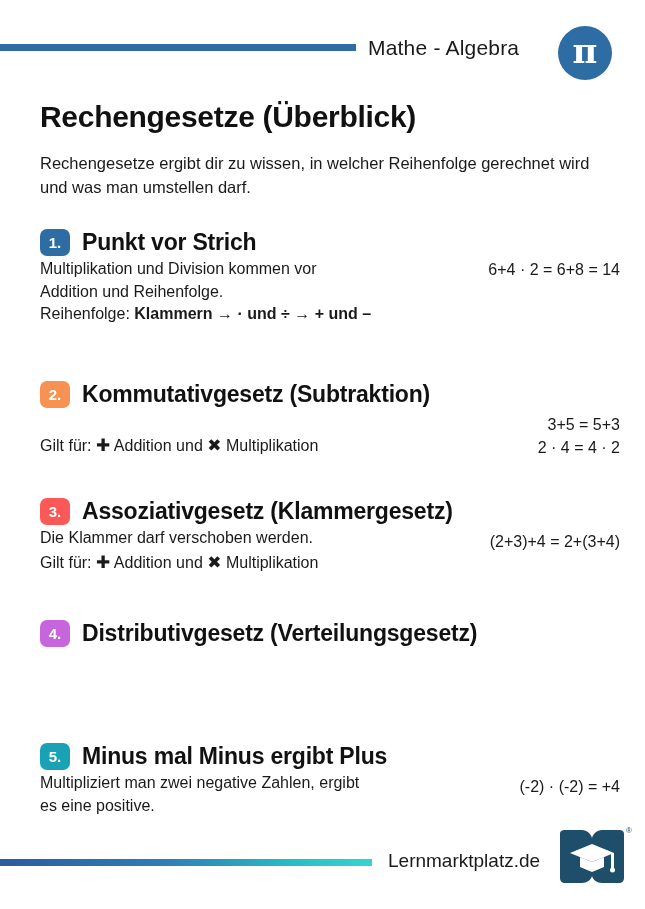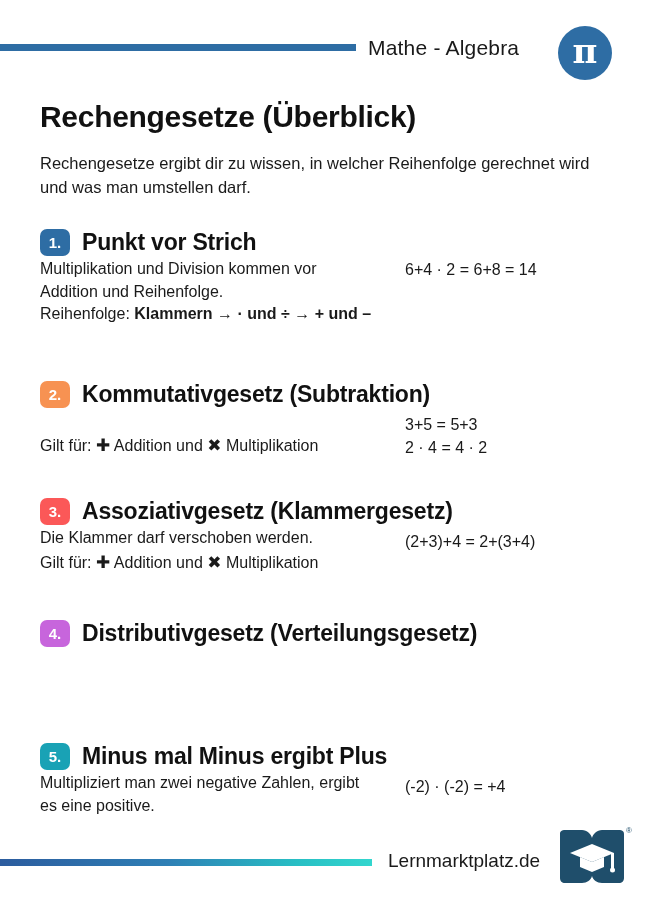--- a/index.html
+++ b/index.html
@@ -130,21 +130,21 @@
   .desc .sym {
     font-weight: 700;
     font-size: 17px;
     font-family: "DejaVu Sans", sans-serif;
   }
   .formulas {
     position: absolute;
     right: 0;
     top: 0;
     width: 215px;
-    text-align: left;
+    text-align: right;
     font-size: 16px;
     line-height: 1.42;
     color: #1a1a1a;
   }
   .formulas div { white-space: nowrap; }
 
   
   #section-1 { top: 228px; }
   #section-2 { top: 380px; }
   #section-3 { top: 497px; }

